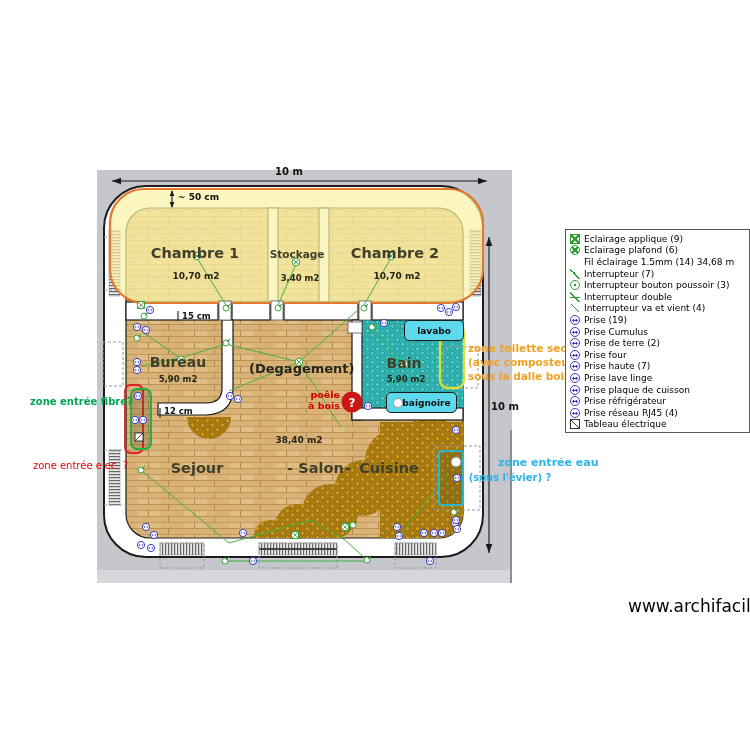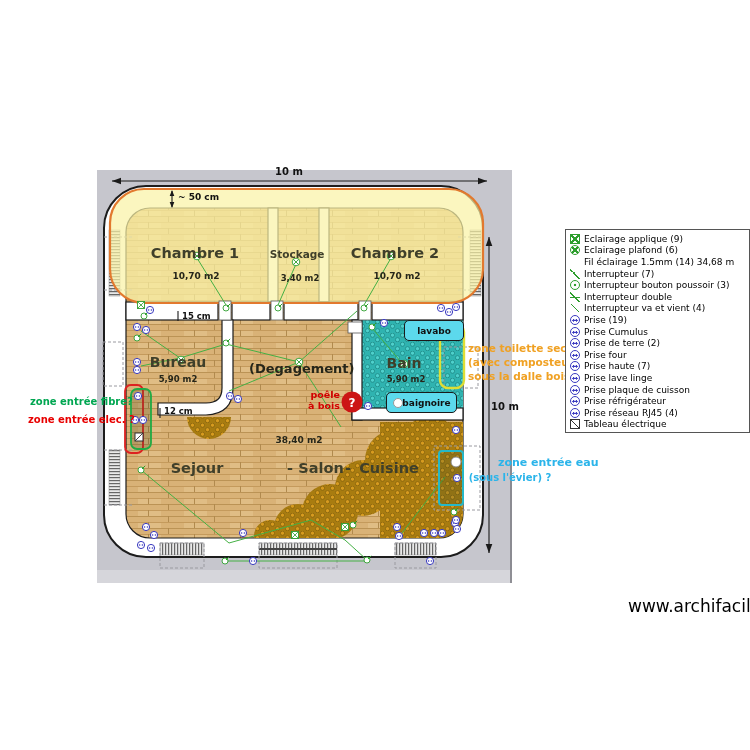--- a/index.html
+++ b/index.html
@@ -7,21 +7,21 @@
         font-family:"DejaVu Sans","Liberation Sans",sans-serif;}
   #plan-svg{position:absolute;left:0;top:0;}
   .lbl{position:absolute;white-space:nowrap;line-height:1.1;}
   .room{color:#3f3f2a;font-weight:700;font-size:14.5px;text-align:center;}
   .room-sm{color:#3f3f2a;font-weight:700;font-size:10.5px;text-align:center;}
   .area{color:#26261a;font-weight:700;font-size:9px;text-align:center;}
   .dim{color:#111;font-weight:700;font-size:10px;text-align:center;}
   .dim-sm{color:#111;font-weight:700;font-size:8.5px;}
   .red-note{color:#e80000;font-weight:700;font-size:11px;text-align:center;}
   .green-note{color:#00a651;font-weight:700;font-size:10px;text-align:right;}
-  .rednote2{color:#e80000;font-weight:700;font-size:10px;text-align:right;}
+  .rednote2{color:#e80000;font-weight:400;font-size:10px;text-align:right;margin-top:46px;}
   .orange-note{color:#f0a123;font-weight:700;font-size:10.5px;text-align:center;line-height:14px;}
   .cyan-note{color:#2ab4ea;font-weight:700;text-align:center;}
   .poele{color:#d20000;font-weight:700;font-size:9.5px;text-align:right;line-height:11px;}
   .fixture{position:absolute;background:#5cd9ec;border:1px solid #1a1a1a;border-radius:5px;
            display:flex;align-items:center;justify-content:center;
            font-size:9px;font-weight:700;color:#111;}
   .fixture .dot{position:absolute;left:6px;top:5px;width:8px;height:8px;border-radius:50%;
                 background:#fff;border:1px solid #999;}
   #legend{position:absolute;left:565px;top:229px;width:185px;background:#fff;
           border:1px solid #555;padding:3px 2px 2px 4px;box-sizing:border-box;}

